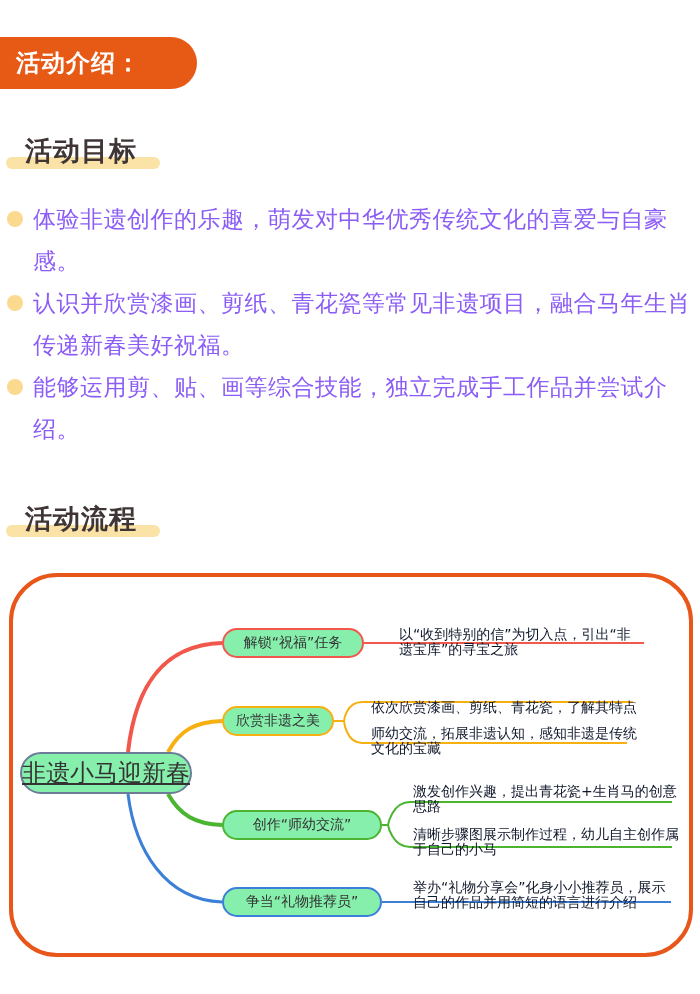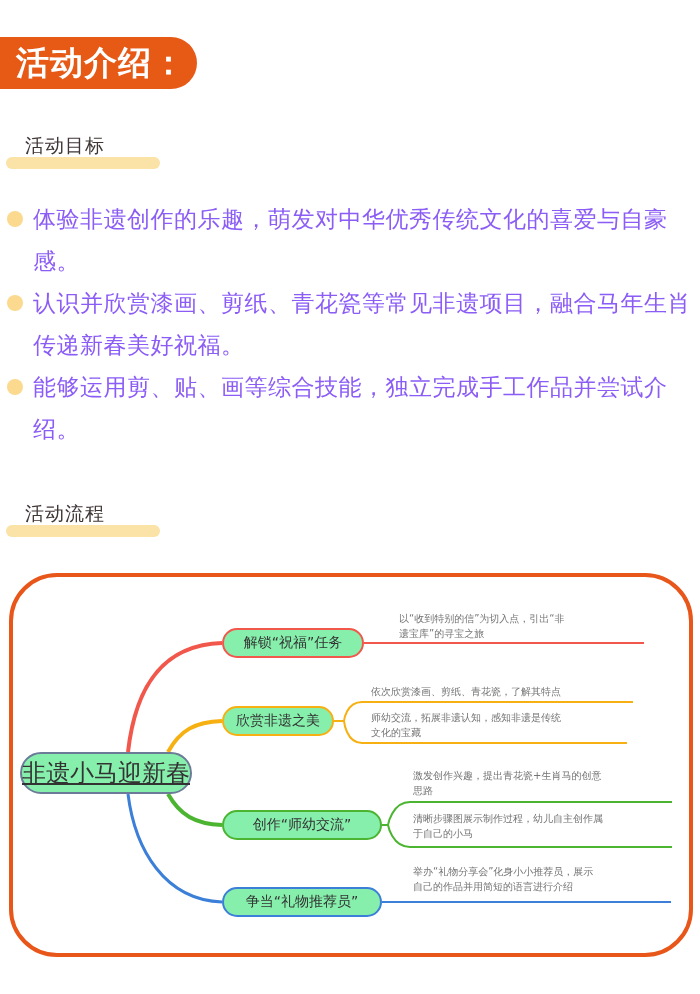--- a/index.html
+++ b/index.html
@@ -6,26 +6,26 @@
     html, body {
       width: 700px; height: 994px; background: #ffffff; overflow: hidden;
       font-family: "DejaVu Sans", "Liberation Sans", sans-serif;
       color: #3d3a3a;
     }
     .page { position: relative; width: 700px; height: 994px; }
 
     .intro-banner {
       position: absolute; left: 0; top: 37px; width: 197px; height: 52px;
       background: #e65a16; border-radius: 0 26px 26px 0;
-      color: #ffffff; font-weight: bold; font-size: 33px; letter-spacing: 1px;
+      color: #ffffff; font-weight: bold; font-size: 24px; letter-spacing: 1px;
       line-height: 52px; padding-left: 16px;
     }
 
     .section-heading {
-      position: absolute; left: 25px; font-size: 19px; font-weight: normal;
+      position: absolute; left: 25px; font-size: 27px; font-weight: bold;
       color: #3f3535; letter-spacing: 1px; z-index: 2;
     }
     .section-underline {
       position: absolute; left: 6px; width: 154px; height: 12px;
       background: #fbe2a6; border-radius: 6px; z-index: 1;
     }
 
     .goals { position: absolute; left: 0; top: 198px; width: 700px; }
     .goal-item {
       position: relative; padding-left: 33px; padding-right: 8px;
@@ -46,21 +46,21 @@
       position: absolute; background: #86efac; border-radius: 20px;
       display: flex; align-items: center; justify-content: center;
       font-size: 14px; color: #333; white-space: nowrap;
     }
     .root-node {
       left: 20px; top: 752px; width: 172px; height: 42px;
       border: 2px solid #6b7b98; border-radius: 21px; font-size: 24px; text-decoration: underline;
     }
     .branch-node { height: 30px; border-width: 2px; border-style: solid; border-radius: 15px; }
     .leaf-text {
-      position: absolute; font-size: 10px; line-height: 15px; color: #737373;
+      position: absolute; font-size: 14px; line-height: 15px; color: #0f172a; margin-top: 16px;
     }
   </style>
 </head>
 <body>
 
 <div class="page">
 
   <div class="intro-banner">活动介绍：</div>
 
   <div class="section-underline" style="top:157px"></div>

